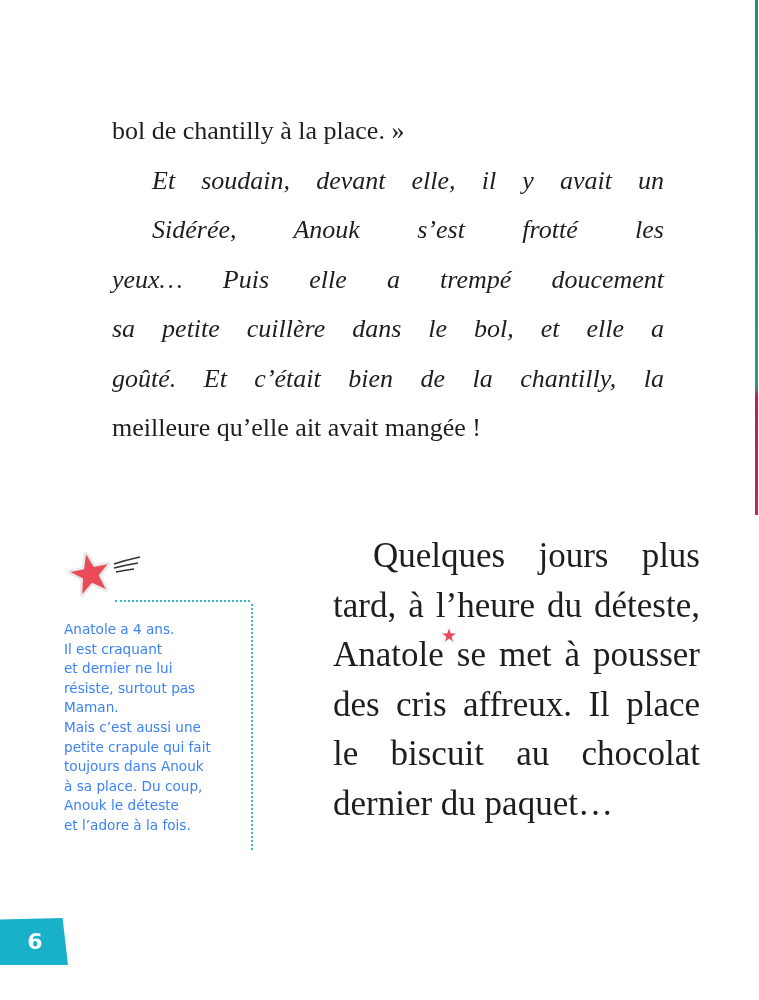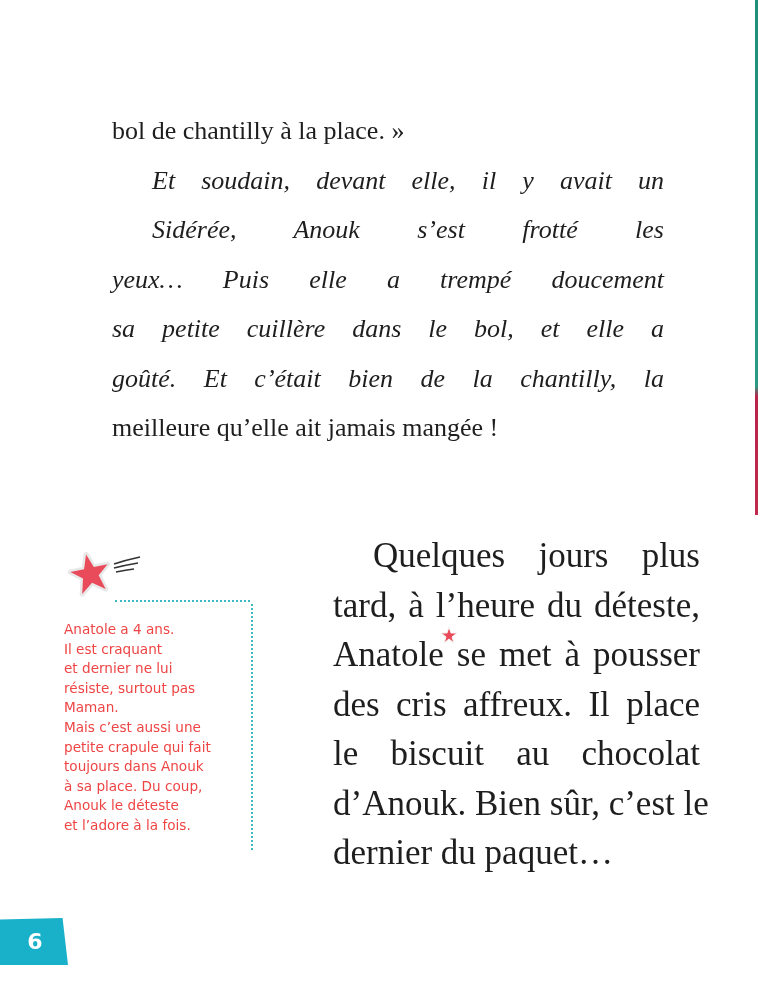--- a/index.html
+++ b/index.html
@@ -27,21 +27,21 @@
     .sec-text .line { display: block; white-space: nowrap; }
     .sec-text .line.just { text-align: justify; text-align-last: justify; }
     .sec-text .indent { padding-left: 40px; }
     .inline-star {
       position: relative; display: inline-block; width: 0; height: 0;
     }
     .inline-star svg { position: absolute; left: -4px; top: -40px; }
     .sidebar-note {
       position: absolute; left: 64px; top: 620px; width: 190px;
       font-family: "DejaVu Sans", sans-serif;
-      font-size: 13.6px; line-height: 19.6px; color: #ef4444;
+      font-size: 13.6px; line-height: 19.6px; color: #3b82f6;
     }
     .sidebar-note span { display: block; white-space: nowrap; }
     .dot-top {
       position: absolute; left: 115px; top: 600px; width: 135px; height: 0;
       border-top: 2px dotted #3bbac4;
     }
     .dot-right {
       position: absolute; left: 251px; top: 604px; width: 0; height: 246px;
       border-left: 2px dotted #3bbac4;
     }
@@ -63,21 +63,21 @@
 
 <div class="edge-bar"></div>
 
 <div class="main-text">
   <span class="line">bol de chantilly à la place. »</span>
   <span class="line just indent">Et soudain, devant elle, il y avait un</span>
   <span class="line just indent">Sidérée, Anouk s’est frotté les</span>
   <span class="line just">yeux… Puis elle a trempé doucement</span>
   <span class="line just">sa petite cuillère dans le bol, et elle a</span>
   <span class="line just">goûté. Et c’était bien de la chantilly, la</span>
-  <span class="line">meilleure qu’elle ait jamais mangée !</span>
+  <span class="line">meilleure qu’elle ait avait mangée !</span>
 </div>
 
 <div class="star-deco">
   <svg width="90" height="56" viewBox="0 0 90 56">
     <polygon points="28,6 33,20 47,20 36,29 40,44 28,35 16,44 20,29 9,20 23,20" fill="#ffffff" stroke="#e8e8e8" stroke-width="5" stroke-linejoin="round" transform="rotate(-12 28 25)"></polygon>
     <polygon points="28,6 33,20 47,20 36,29 40,44 28,35 16,44 20,29 9,20 23,20" fill="#ea4b5a" transform="rotate(-12 28 25)"></polygon>
     <path d="M52 16 Q64 12 78 9" stroke="#333" stroke-width="1.6" fill="none"></path>
     <path d="M52 20 Q64 17 76 15" stroke="#333" stroke-width="1.6" fill="none"></path>
     <path d="M54 24 Q64 22 72 21" stroke="#333" stroke-width="1.4" fill="none"></path>
   </svg>
@@ -100,19 +100,18 @@
 </div>
 
 <div class="sec-text">
   <span class="line just indent">Quelques jours plus</span>
   <span class="line just">tard, à l’heure du déteste,</span>
   <span class="line just"><span>Anatole</span><span class="inline-star"><svg width="18" height="18" viewBox="0 0 18 18">
           <polygon points="9,1 11,7 17,7 12,11 14,17 9,13 4,17 6,11 1,7 7,7" fill="#ea4b5a" stroke="#f3f3f3" stroke-width="1"></polygon>
         </svg></span> <span>se met à pousser</span></span>
   <span class="line just">des cris affreux. Il place</span>
   <span class="line just">le biscuit au chocolat</span>
-  <span class="line just">d’Anouk. Bien sûr, c’est le</span>
   <span class="line">dernier du paquet…</span>
 </div>
 
 <div class="page-tab">
   <span>6</span>
 </div>
 
 </body></html>

